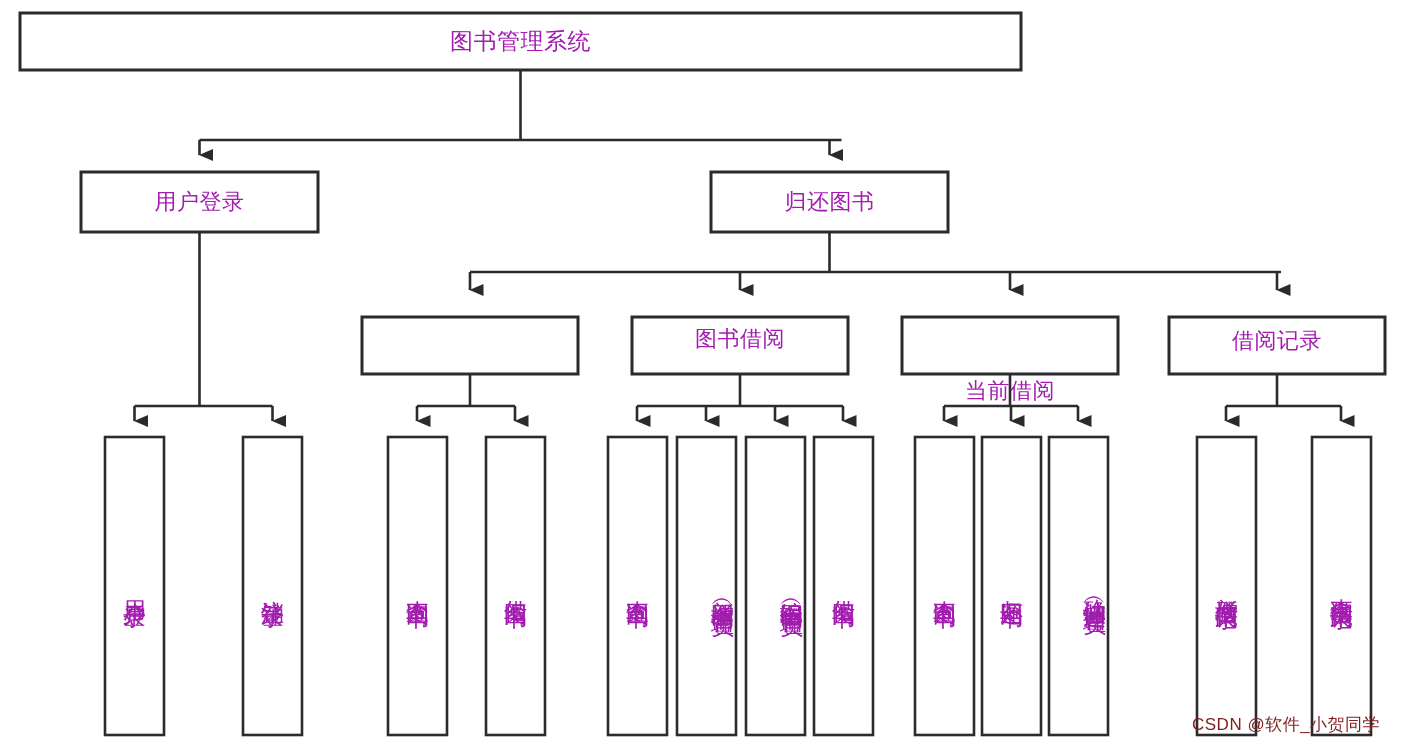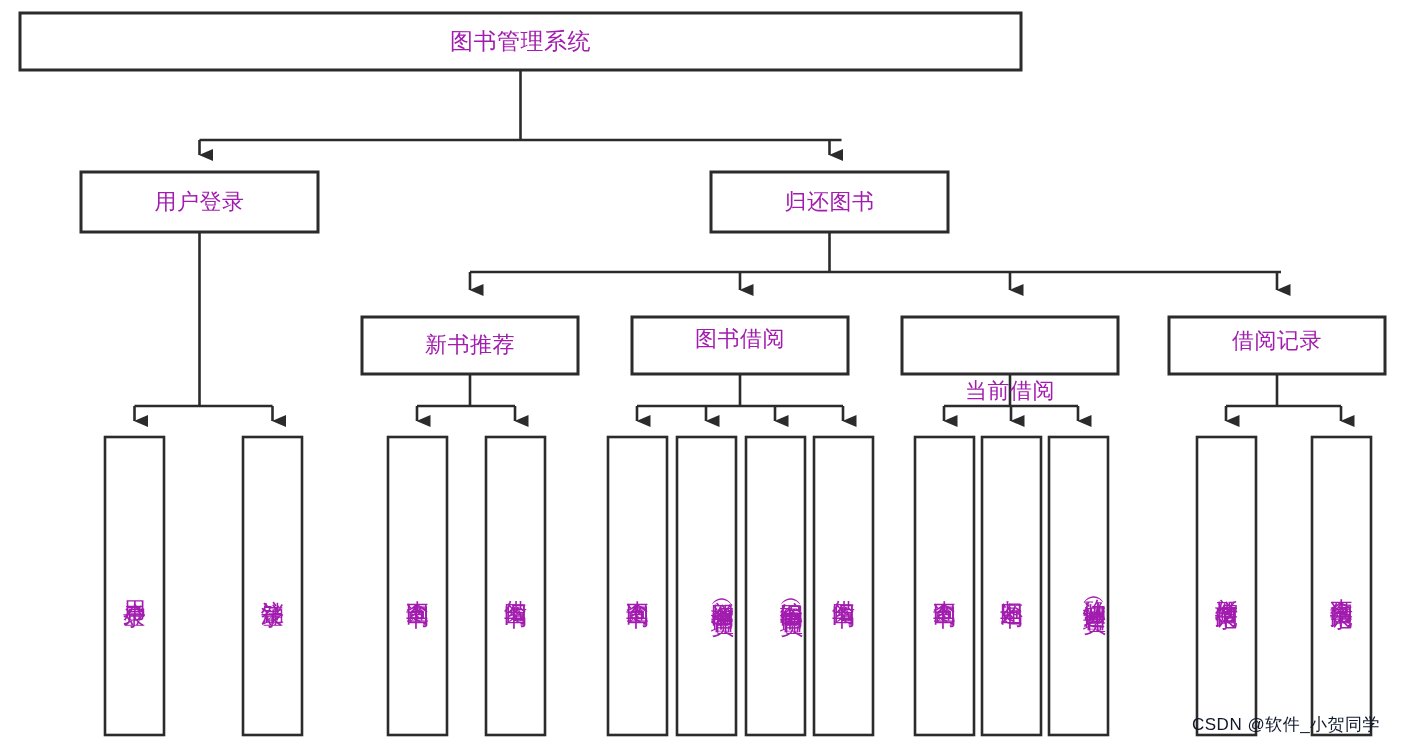--- a/index.html
+++ b/index.html
@@ -68,21 +68,21 @@
     font-size: 23px;
     line-height: 1.18;
     letter-spacing: 2px;
     white-space: nowrap;
   }
   .watermark {
     position: absolute;
     left: 1192px;
     top: 713px;
     font-size: 17px;
-    color: #0f172a;
+    color: #7f1d1d;
     font-family: "Liberation Sans", "DejaVu Sans", sans-serif;
     white-space: nowrap;
     letter-spacing: 0.5px;
   }
 </style>
 </head>
 <body>
 
 <div id="diagram-root">
 
@@ -174,21 +174,20 @@
 
     <rect class="node-box-thin" x="1197" y="437" width="59" height="298"></rect>
     <rect class="node-box-thin" x="1312" y="437" width="59" height="298"></rect>
   </svg>
 
   <div class="node-label label-h label-root" style="left:20px; top:13px; width:1001px; height:57px;">图书管理系统</div>
 
   <div class="node-label label-h" style="left:81px; top:172px; width:237px; height:60px;">用户登录</div>
   <div class="node-label label-h" style="left:711px; top:172px; width:237px; height:60px;">归还图书</div>
 
-  <div class="node-label label-h" style="left:362px; top:317px; width:216px; height:57px;">新书推荐</div>
   <div class="node-label label-h" style="left:632px; top:317px; width:216px; height:45px;">图书借阅</div>
   <div class="node-label label-h" style="left:902px; top:317px; width:216px; height:57px;margin-top:46px;">当前借阅</div>
   <div class="node-label label-h" style="left:1169px; top:317px; width:216px; height:48px;">借阅记录</div>
 
   <div class="node-label label-v" style="left:105px; top:437px; width:59px; height:298px;">用户登录</div>
   <div class="node-label label-v" style="left:243px; top:437px; width:59px; height:298px;">注销登录</div>
 
   <div class="node-label label-v" style="left:388px; top:437px; width:59px; height:298px;">查询图书</div>
   <div class="node-label label-v" style="left:486px; top:437px; width:59px; height:298px;">借阅图书</div>
 

